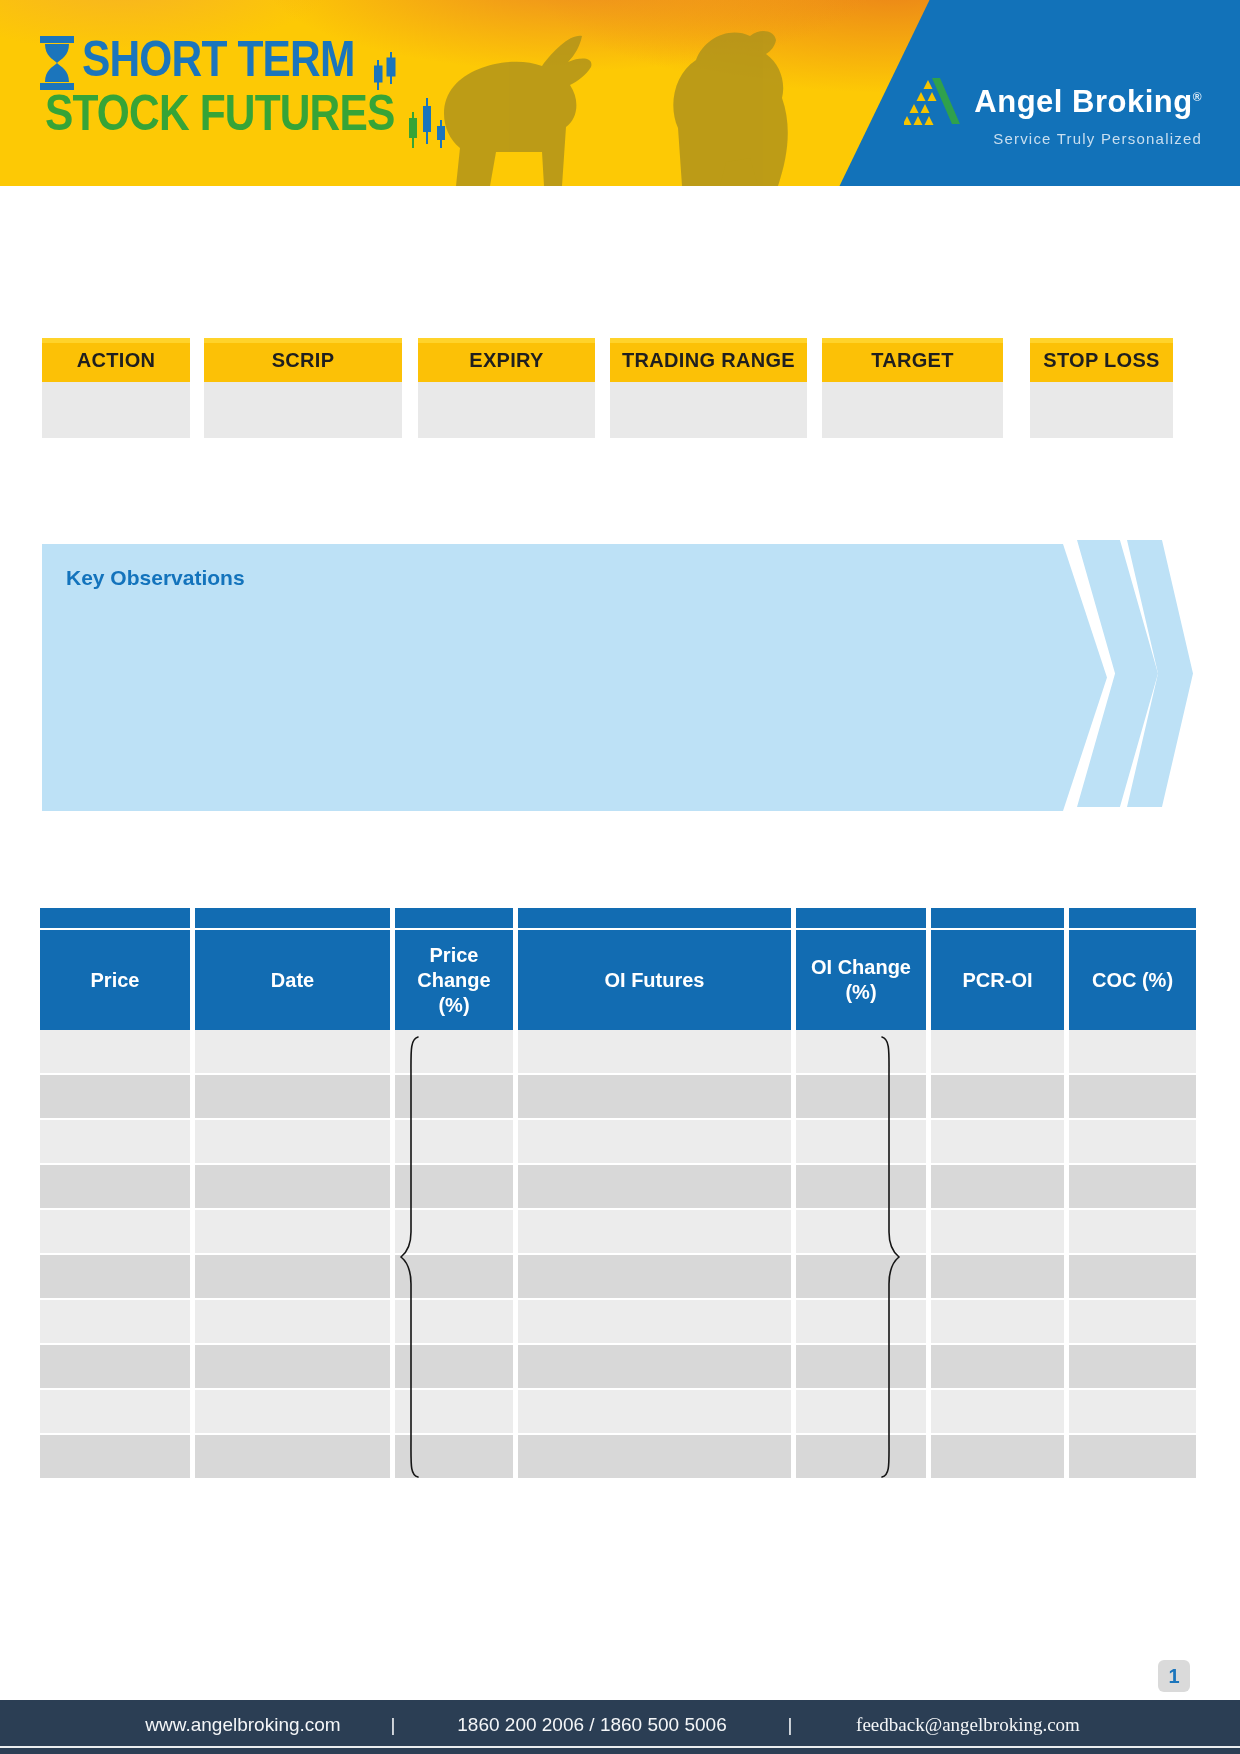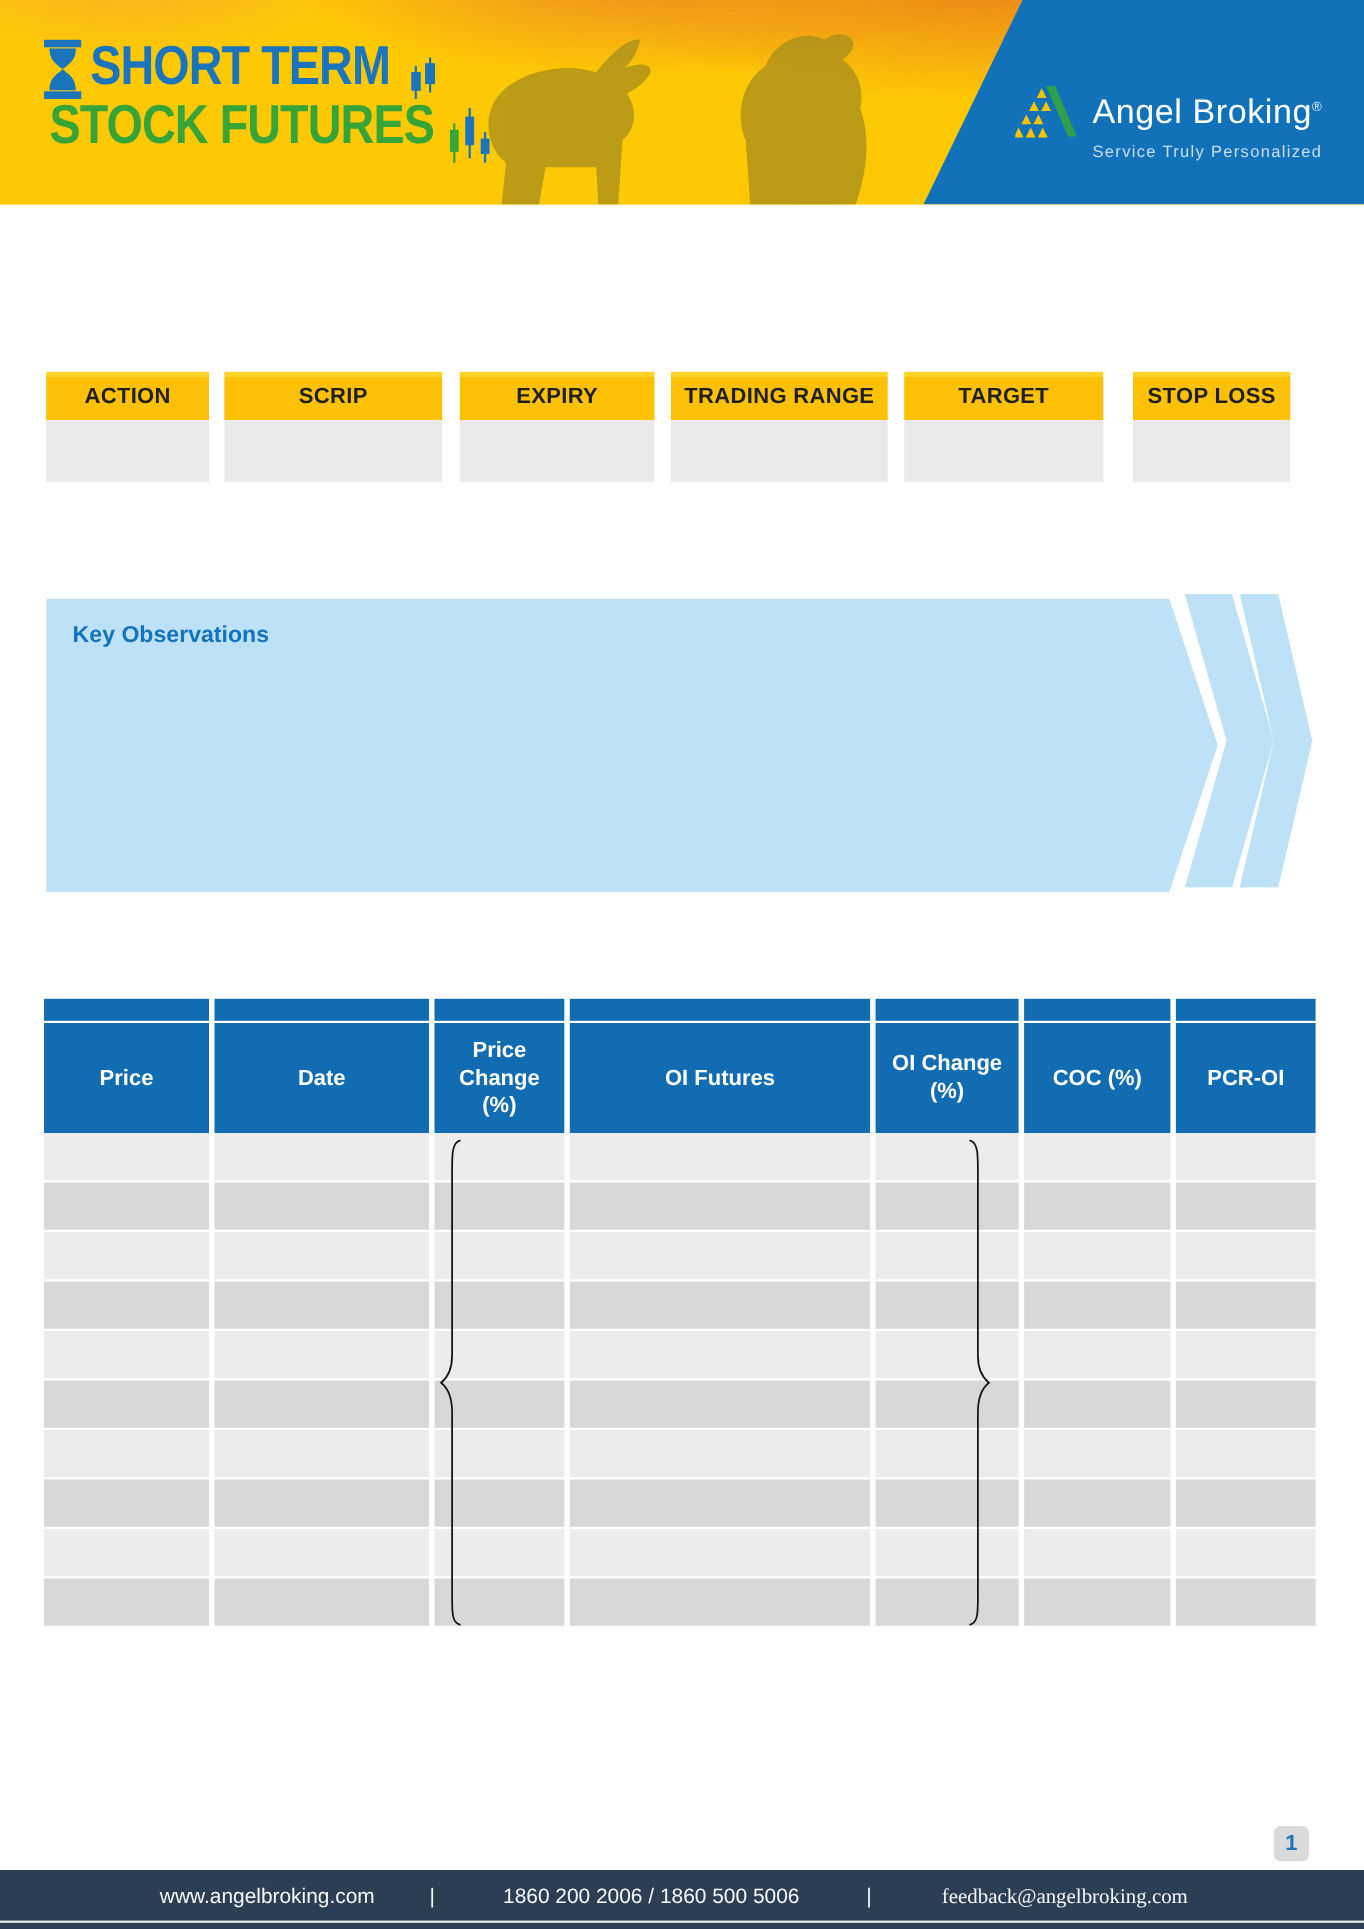--- a/index.html
+++ b/index.html
@@ -18,21 +18,21 @@
   .title-line1 { position:absolute; left:82px; top:30px; font-size:50px; font-weight:bold;
     color:#1B75BC; letter-spacing:-1px; transform:scaleX(.85); transform-origin:left; white-space:nowrap; }
   .title-line2 { position:absolute; left:45px; top:84px; font-size:50px; font-weight:bold;
     color:#36A437; letter-spacing:-1px; transform:scaleX(.85); transform-origin:left; white-space:nowrap; }
   .candles1 { position:absolute; left:374px; top:52px; }
   .candles2 { position:absolute; left:408px; top:98px; }
   .wedge { position:absolute; right:0; top:0; width:450px; height:186px; background:#1272B9;
     clip-path:polygon(31% 0, 100% 0, 100% 100%, 11% 100%); }
   .brand { position:absolute; right:38px; top:78px; text-align:right; }
   .brand-row { display:flex; align-items:center; justify-content:flex-end; gap:12px; }
-  .brand-name { color:#ffffff; font-size:31px; font-weight:normal; letter-spacing:.5px; white-space:nowrap; }
+  .brand-name { color:#ffffff; font-size:31px; font-weight:bold; letter-spacing:.5px; white-space:nowrap; }
   .brand-reg { color:#dcebf7; font-size:12px; vertical-align:super; }
   .brand-tagline { color:#C9DFF0; font-size:15px; letter-spacing:1.2px; margin-top:4px; white-space:nowrap; }
 
   
   .pcol { position:absolute; top:338px; }
   .pcol .phead { height:44px; background:linear-gradient(#FFD32A 0 5px, #FCC106 5px);
     display:flex; align-items:center; justify-content:center;
     font-size:20px; font-weight:bold; color:#1f1f1f; letter-spacing:.3px; white-space:nowrap; }
   .pcol .pcell { height:56px; background:#E9E9E9; margin-top:0; }
 
@@ -189,22 +189,22 @@
         <div class="bcell"></div>
         <div class="bcell"></div>
         <div class="bcell"></div>
       </div>
     <div class="dgrid dhead">
       <div class="hcell">Price</div>
       <div class="hcell">Date</div>
       <div class="hcell">Price Change (%)</div>
       <div class="hcell">OI Futures</div>
       <div class="hcell">OI Change (%)</div>
+      <div class="hcell">PCR-OI</div>
       <div class="hcell">COC (%)</div>
-      <div class="hcell">PCR-OI</div>
     </div>
     <div class="dgrid dbody">
         <div class="ccell row-light"></div>
         <div class="ccell row-light"></div>
         <div class="ccell row-light"></div>
         <div class="ccell row-light"></div>
         <div class="ccell row-light"></div>
         <div class="ccell row-light"></div>
         <div class="ccell row-light"></div>
         <div class="ccell row-dark"></div>

